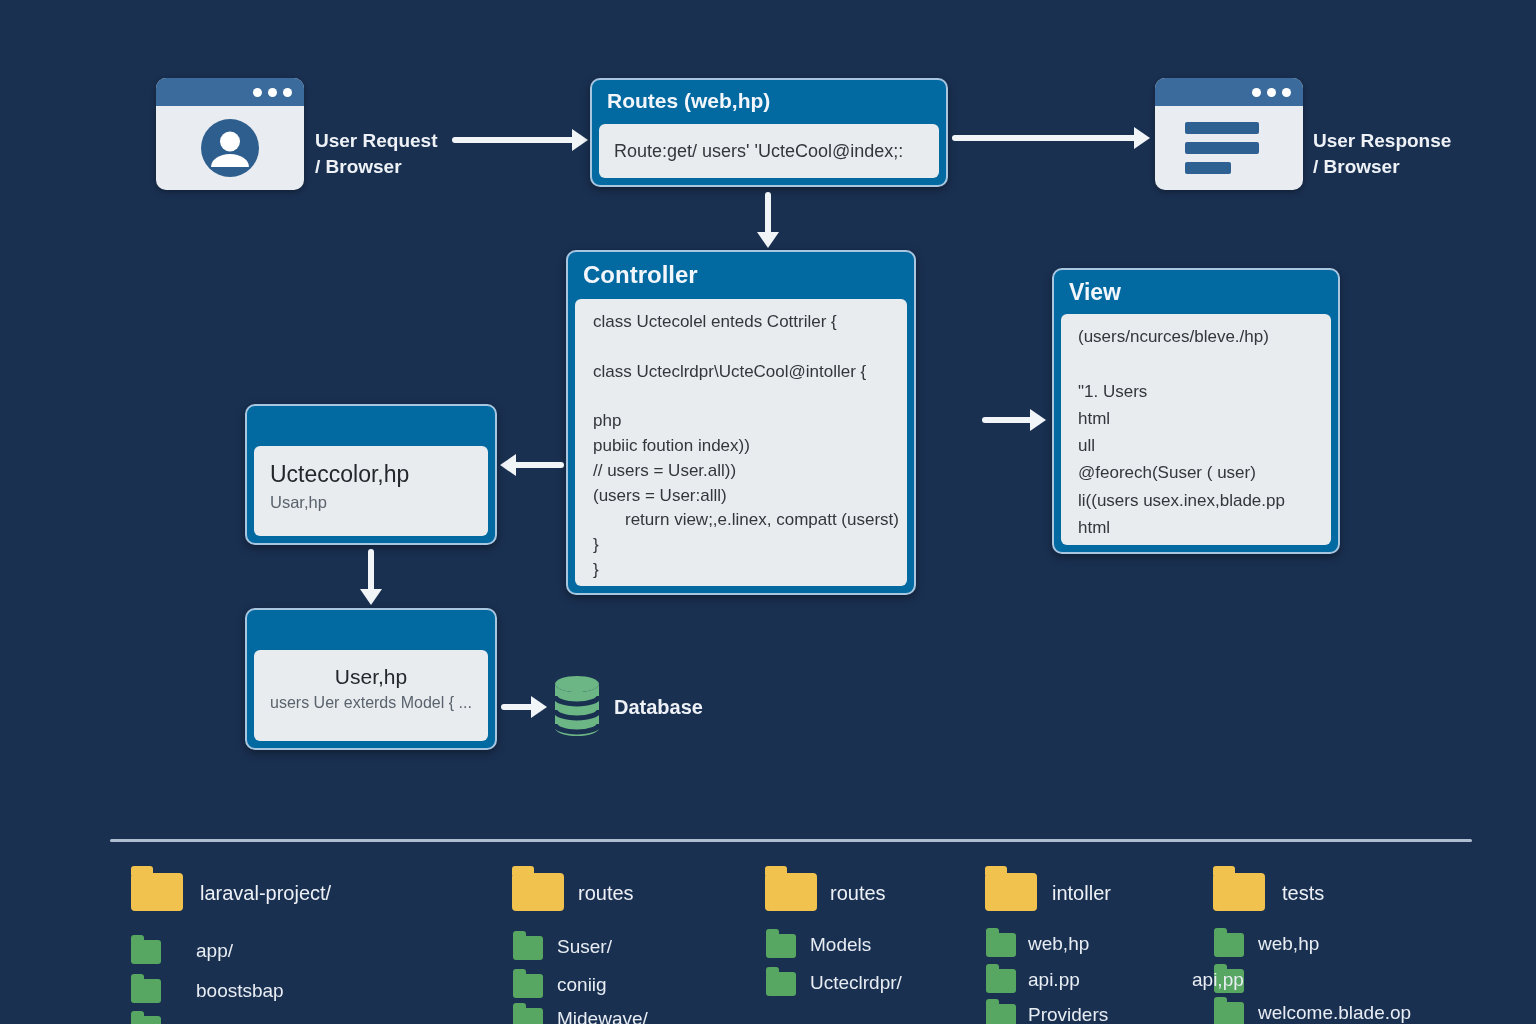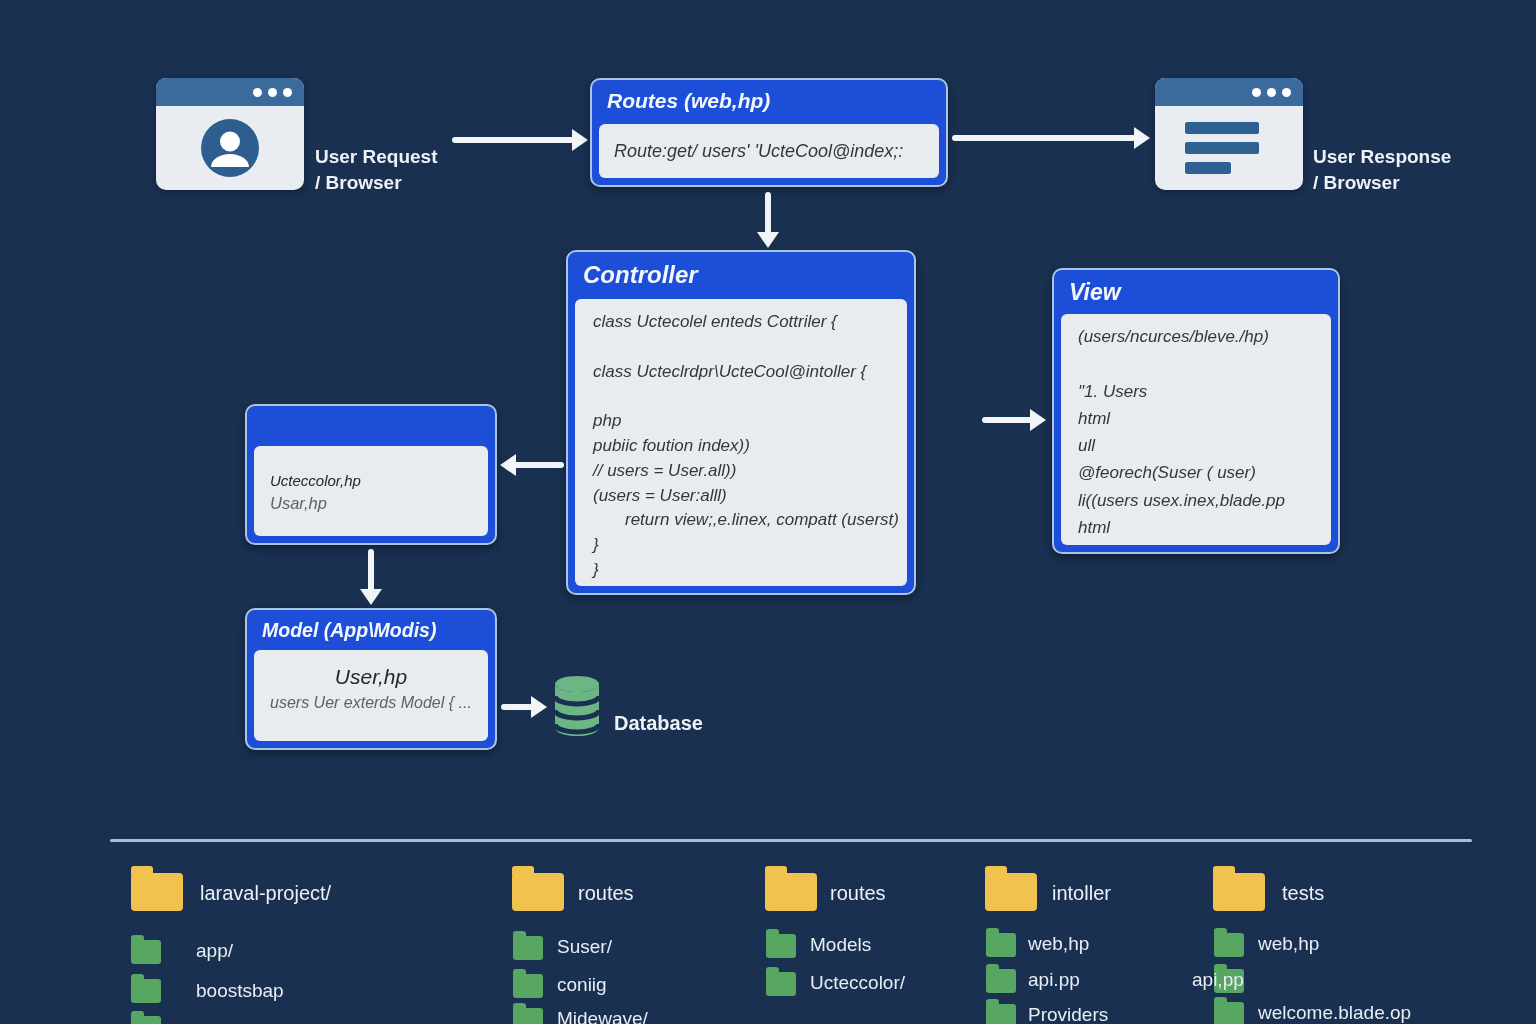--- a/index.html
+++ b/index.html
@@ -11,39 +11,39 @@
   
   .winicon{position:absolute;background:#e9edf1;border-radius:10px;overflow:hidden;
            box-shadow:0 2px 6px rgba(0,0,0,.35);}
   .winbar{height:28px;background:#3a6b9c;display:flex;justify-content:flex-end;
           align-items:center;gap:6px;padding-right:12px;}
   .windot{width:9px;height:9px;border-radius:50%;background:#fff;}
   .winbody{position:absolute;top:28px;left:0;right:0;bottom:0;
            display:flex;align-items:center;justify-content:center;}
   .linebar{background:#2e6091;border-radius:2px;height:12px;margin:4px 0;}
   
-  .flowlabel{position:absolute;color:#eef2f7;font-size:19px;font-weight:bold;line-height:26px;margin-top:16px;}
+  .flowlabel{position:absolute;color:#eef2f7;font-size:19px;font-weight:bold;line-height:26px;}
   
   .arrow-r,.arrow-l{position:absolute;height:22px;}
   .arrow-r .shaft{position:absolute;left:0;right:13px;top:8px;height:6px;background:#f2f5f8;border-radius:3px;}
   .arrow-r .head{position:absolute;right:0;top:0;width:0;height:0;
                  border-top:11px solid transparent;border-bottom:11px solid transparent;
                  border-left:16px solid #f2f5f8;}
   .arrow-l .shaft{position:absolute;right:0;left:13px;top:8px;height:6px;background:#f2f5f8;border-radius:3px;}
   .arrow-l .head{position:absolute;left:0;top:0;width:0;height:0;
                  border-top:11px solid transparent;border-bottom:11px solid transparent;
                  border-right:16px solid #f2f5f8;}
   .arrow-d{position:absolute;width:22px;}
   .arrow-d .shaft{position:absolute;top:0;bottom:13px;left:8px;width:6px;background:#f2f5f8;border-radius:3px;}
   .arrow-d .head{position:absolute;bottom:0;left:0;width:0;height:0;
                  border-left:11px solid transparent;border-right:11px solid transparent;
                  border-top:16px solid #f2f5f8;}
   
-  .flowbox{position:absolute;background:#1d4ed8;border:2px solid #a9c6e0;border-radius:10px;
-           box-shadow:0 3px 8px rgba(0,0,0,.4);box-sizing:border-box;font-style:italic;}
+  .flowbox{position:absolute;background:#0369a1;border:2px solid #a9c6e0;border-radius:10px;
+           box-shadow:0 3px 8px rgba(0,0,0,.4);box-sizing:border-box;}
   .flowbox .hd{color:#f3f7fb;font-weight:bold;padding:9px 15px 0 15px;white-space:nowrap;}
   .flowbox .bd{position:absolute;left:7px;right:7px;bottom:7px;background:#e8ecef;
                border-radius:6px;box-sizing:border-box;color:#33373c;}
   .code-line{white-space:nowrap;}
   
   .dbwrap{position:absolute;}
   
   .divider{position:absolute;height:3px;background:#b6c5d6;border-radius:2px;opacity:.95;}
   
   .folder{position:absolute;border-radius:4px;}
@@ -135,32 +135,31 @@
     </div>
   </div>
 
   <div class="arrow-l" style="left:500px;top:454px;width:64px;">
     <div class="shaft"></div>
       <div class="head"></div>
   </div>
 
   <div class="flowbox" style="left:245px;top:404px;width:252px;height:141px;">
     <div class="bd" style="top:40px;padding:15px 16px;">
-      <div style="font-size:15px;color:#24272b;margin-top:11px;">Ucteccolor,hp</div>
+      <div style="font-size:23px;color:#24272b;">Ucteccolor,hp</div>
       <div style="font-size:16.5px;color:#5a636d;margin-top:5px;">Usar,hp</div>
     </div>
   </div>
 
   <div class="arrow-d" style="left:360px;top:549px;height:56px;">
     <div class="shaft"></div>
       <div class="head"></div>
   </div>
 
   <div class="flowbox" style="left:245px;top:608px;width:252px;height:142px;">
-    <div class="hd" style="font-size:19.5px;">Model (App\Modis)</div>
     <div class="bd" style="top:40px;padding:15px 16px;">
       <div style="font-size:21px;color:#24272b;text-align:center;">User,hp</div>
       <div style="font-size:16px;color:#5a636d;margin-top:5px;">users Uer exterds Model { ...</div>
     </div>
   </div>
 
   <div class="arrow-r" style="left:501px;top:696px;width:46px;">
     <div class="shaft"></div>
       <div class="head"></div>
   </div>
@@ -212,21 +211,21 @@
   <div class="folder folder-sm" style="left:513px;top:974px;"></div>
   <div class="flabel-sub" style="left:557px;top:973px;">coniig</div>
   <div class="folder folder-sm" style="left:513px;top:1008px;"></div>
   <div class="flabel-sub" style="left:557px;top:1007px;">Midewave/</div>
 
   <div class="folder folder-lg" style="left:765px;top:873px;"></div>
   <div class="flabel-main" style="left:830px;top:881px;">routes</div>
   <div class="folder folder-sm" style="left:766px;top:934px;"></div>
   <div class="flabel-sub" style="left:810px;top:933px;">Models</div>
   <div class="folder folder-sm" style="left:766px;top:972px;"></div>
-  <div class="flabel-sub" style="left:810px;top:971px;">Ucteccolor/</div>
+  <div class="flabel-sub" style="left:810px;top:971px;">Ucteclrdpr/</div>
 
   <div class="folder folder-lg" style="left:985px;top:873px;"></div>
   <div class="flabel-main" style="left:1052px;top:881px;">intoller</div>
   <div class="folder folder-sm" style="left:986px;top:933px;"></div>
   <div class="flabel-sub" style="left:1028px;top:932px;">web,hp</div>
   <div class="folder folder-sm" style="left:986px;top:969px;"></div>
   <div class="flabel-sub" style="left:1028px;top:968px;">api.pp</div>
   <div class="folder folder-sm" style="left:986px;top:1004px;"></div>
   <div class="flabel-sub" style="left:1028px;top:1003px;">Providers</div>
 

